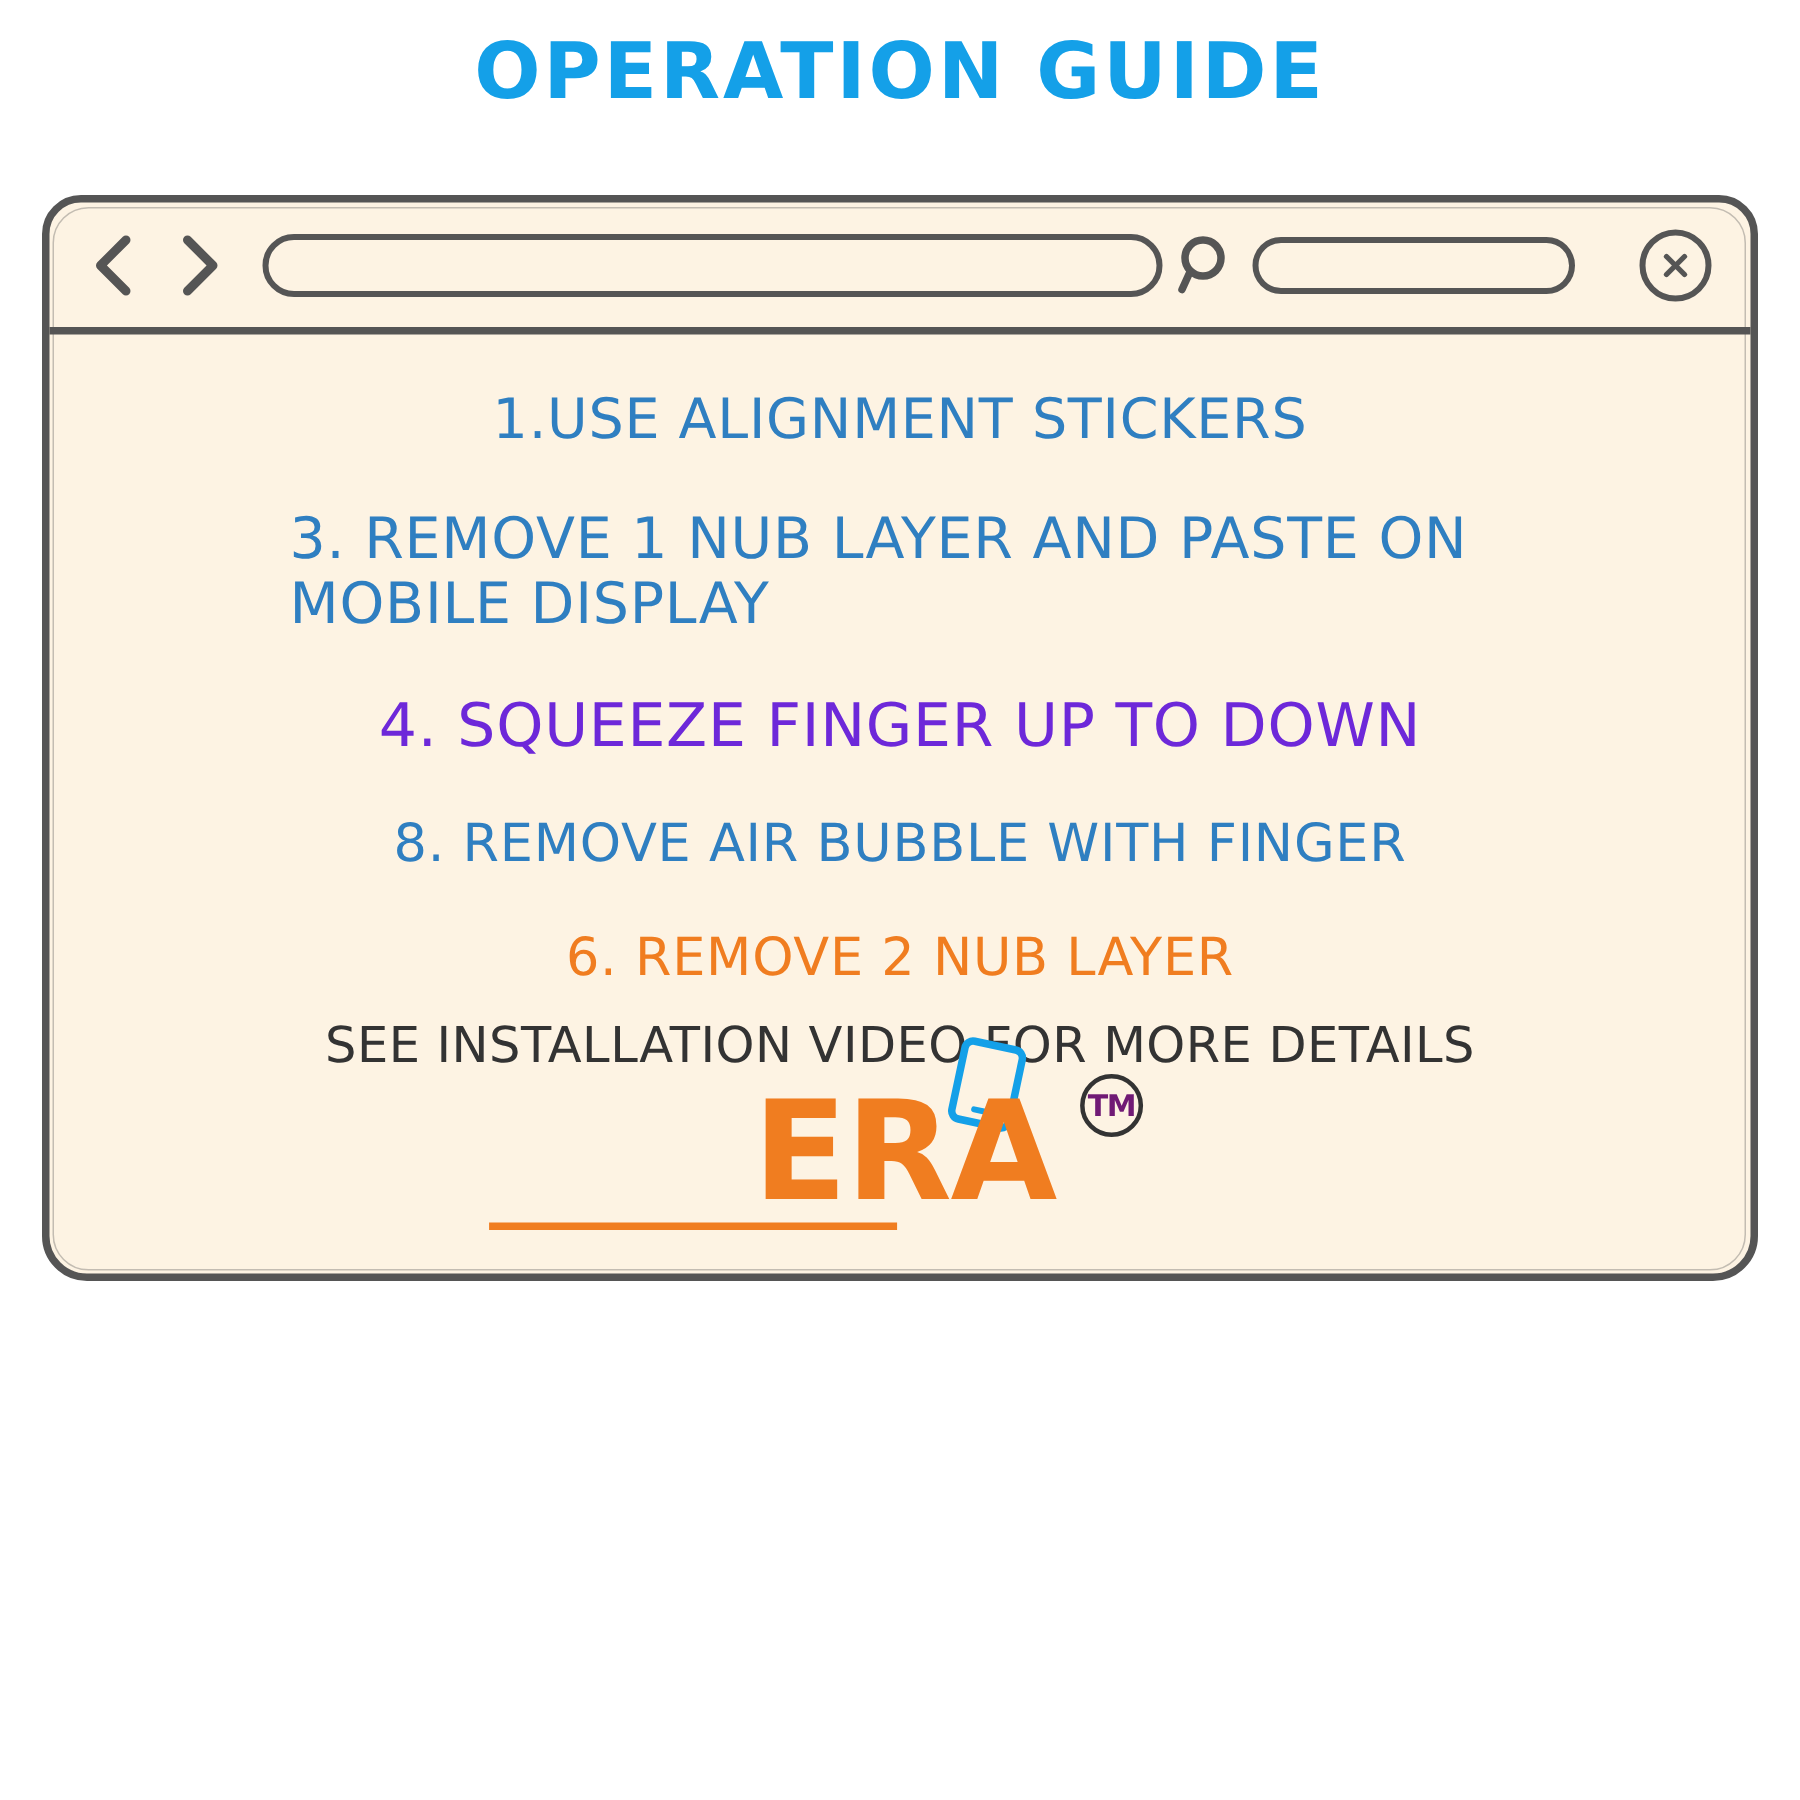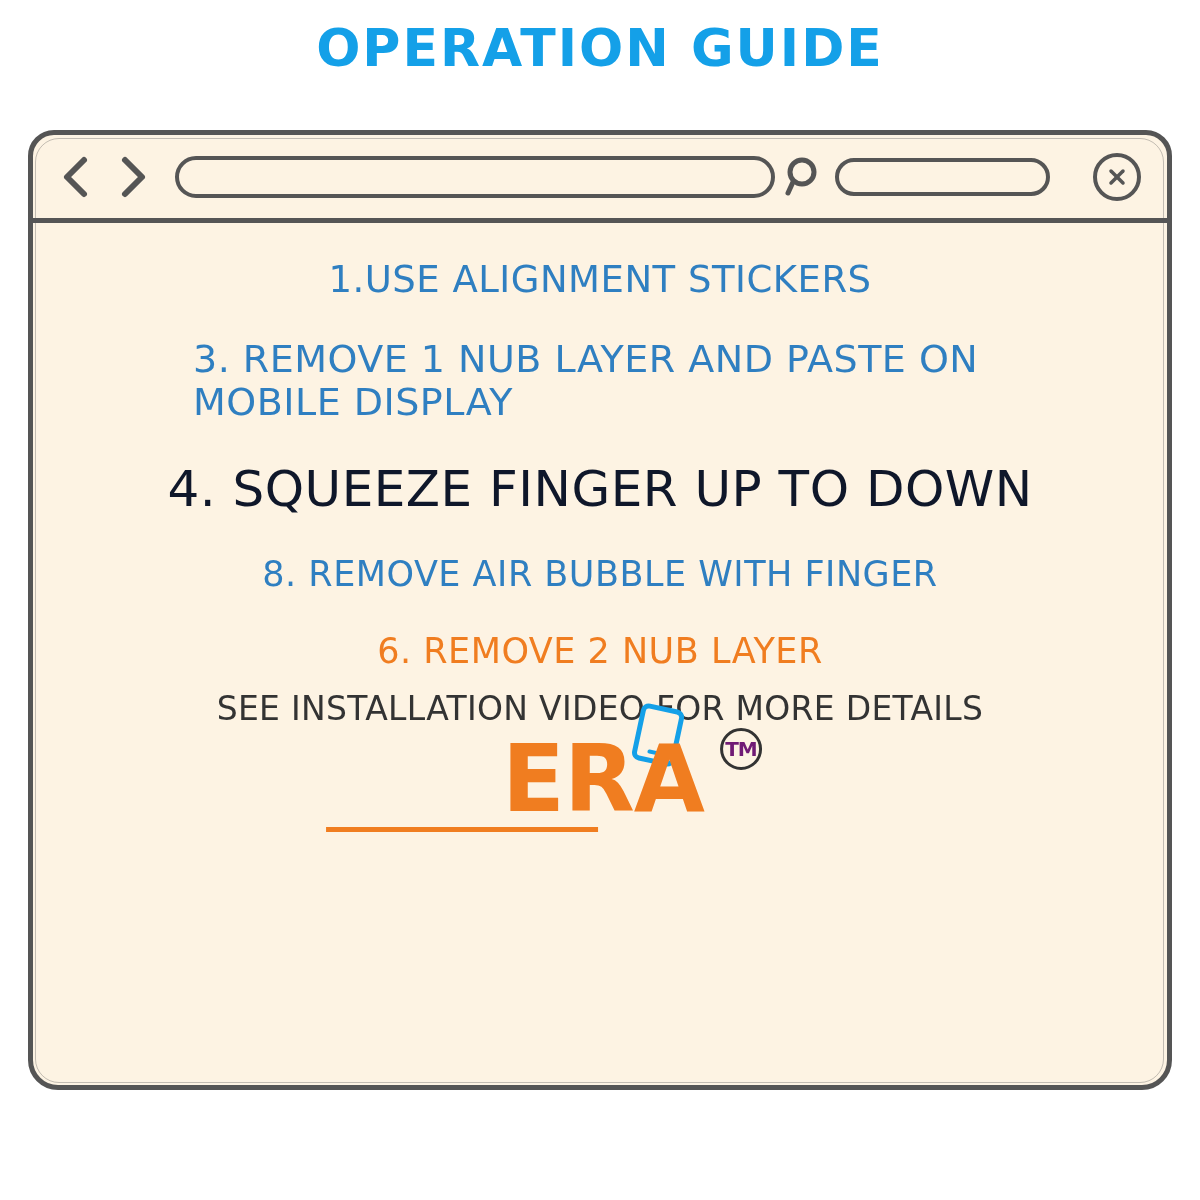--- a/index.html
+++ b/index.html
@@ -33,21 +33,21 @@
     font-family: "DejaVu Sans", sans-serif;
     line-height: 1;
   }
 
   
   .window {
     position: absolute;
     left: 28px;
     top: 130px;
     width: 1144px;
-    height: 960px;
+    height: 724px;
     background: #fdf3e3;
     border: 5px solid #555555;
     border-radius: 26px 26px 30px 30px;
     box-sizing: border-box;
   }
   .window::after {
     
     content: "";
     position: absolute;
     left: 2px; top: 3px; right: 3px; bottom: 2px;
@@ -128,21 +128,21 @@
     font-family: "DejaVu Sans", sans-serif;
     font-size: 37px;
     letter-spacing: 0.5px;
     line-height: 1.15;
     margin: 0 0 36px 0;
     text-align: center;
   }
   .step-1 { color: #2f7fc1; font-size: 37px; margin-top: 12px; }
   .step-2 { color: #f07d20; font-size: 38px; }
   .step-3 { color: #2f7fc1; font-size: 38px; text-align: left; padding-left: 120px; }
-  .step-4 { color: #0f172a; font-size: 50px; }
+  .step-4 { color: #6d28d9; font-size: 40px; }
   .step-5 { color: #2f7fc1; font-size: 35px; }
   .step-6 { color: #f07d20; font-size: 35px; margin-bottom: 18px; }
 
   .footnote {
     font-family: "DejaVu Sans", sans-serif;
     font-size: 33px;
     color: #333333;
     text-align: center;
     letter-spacing: 0.3px;
     margin: 0 0 6px 0;

